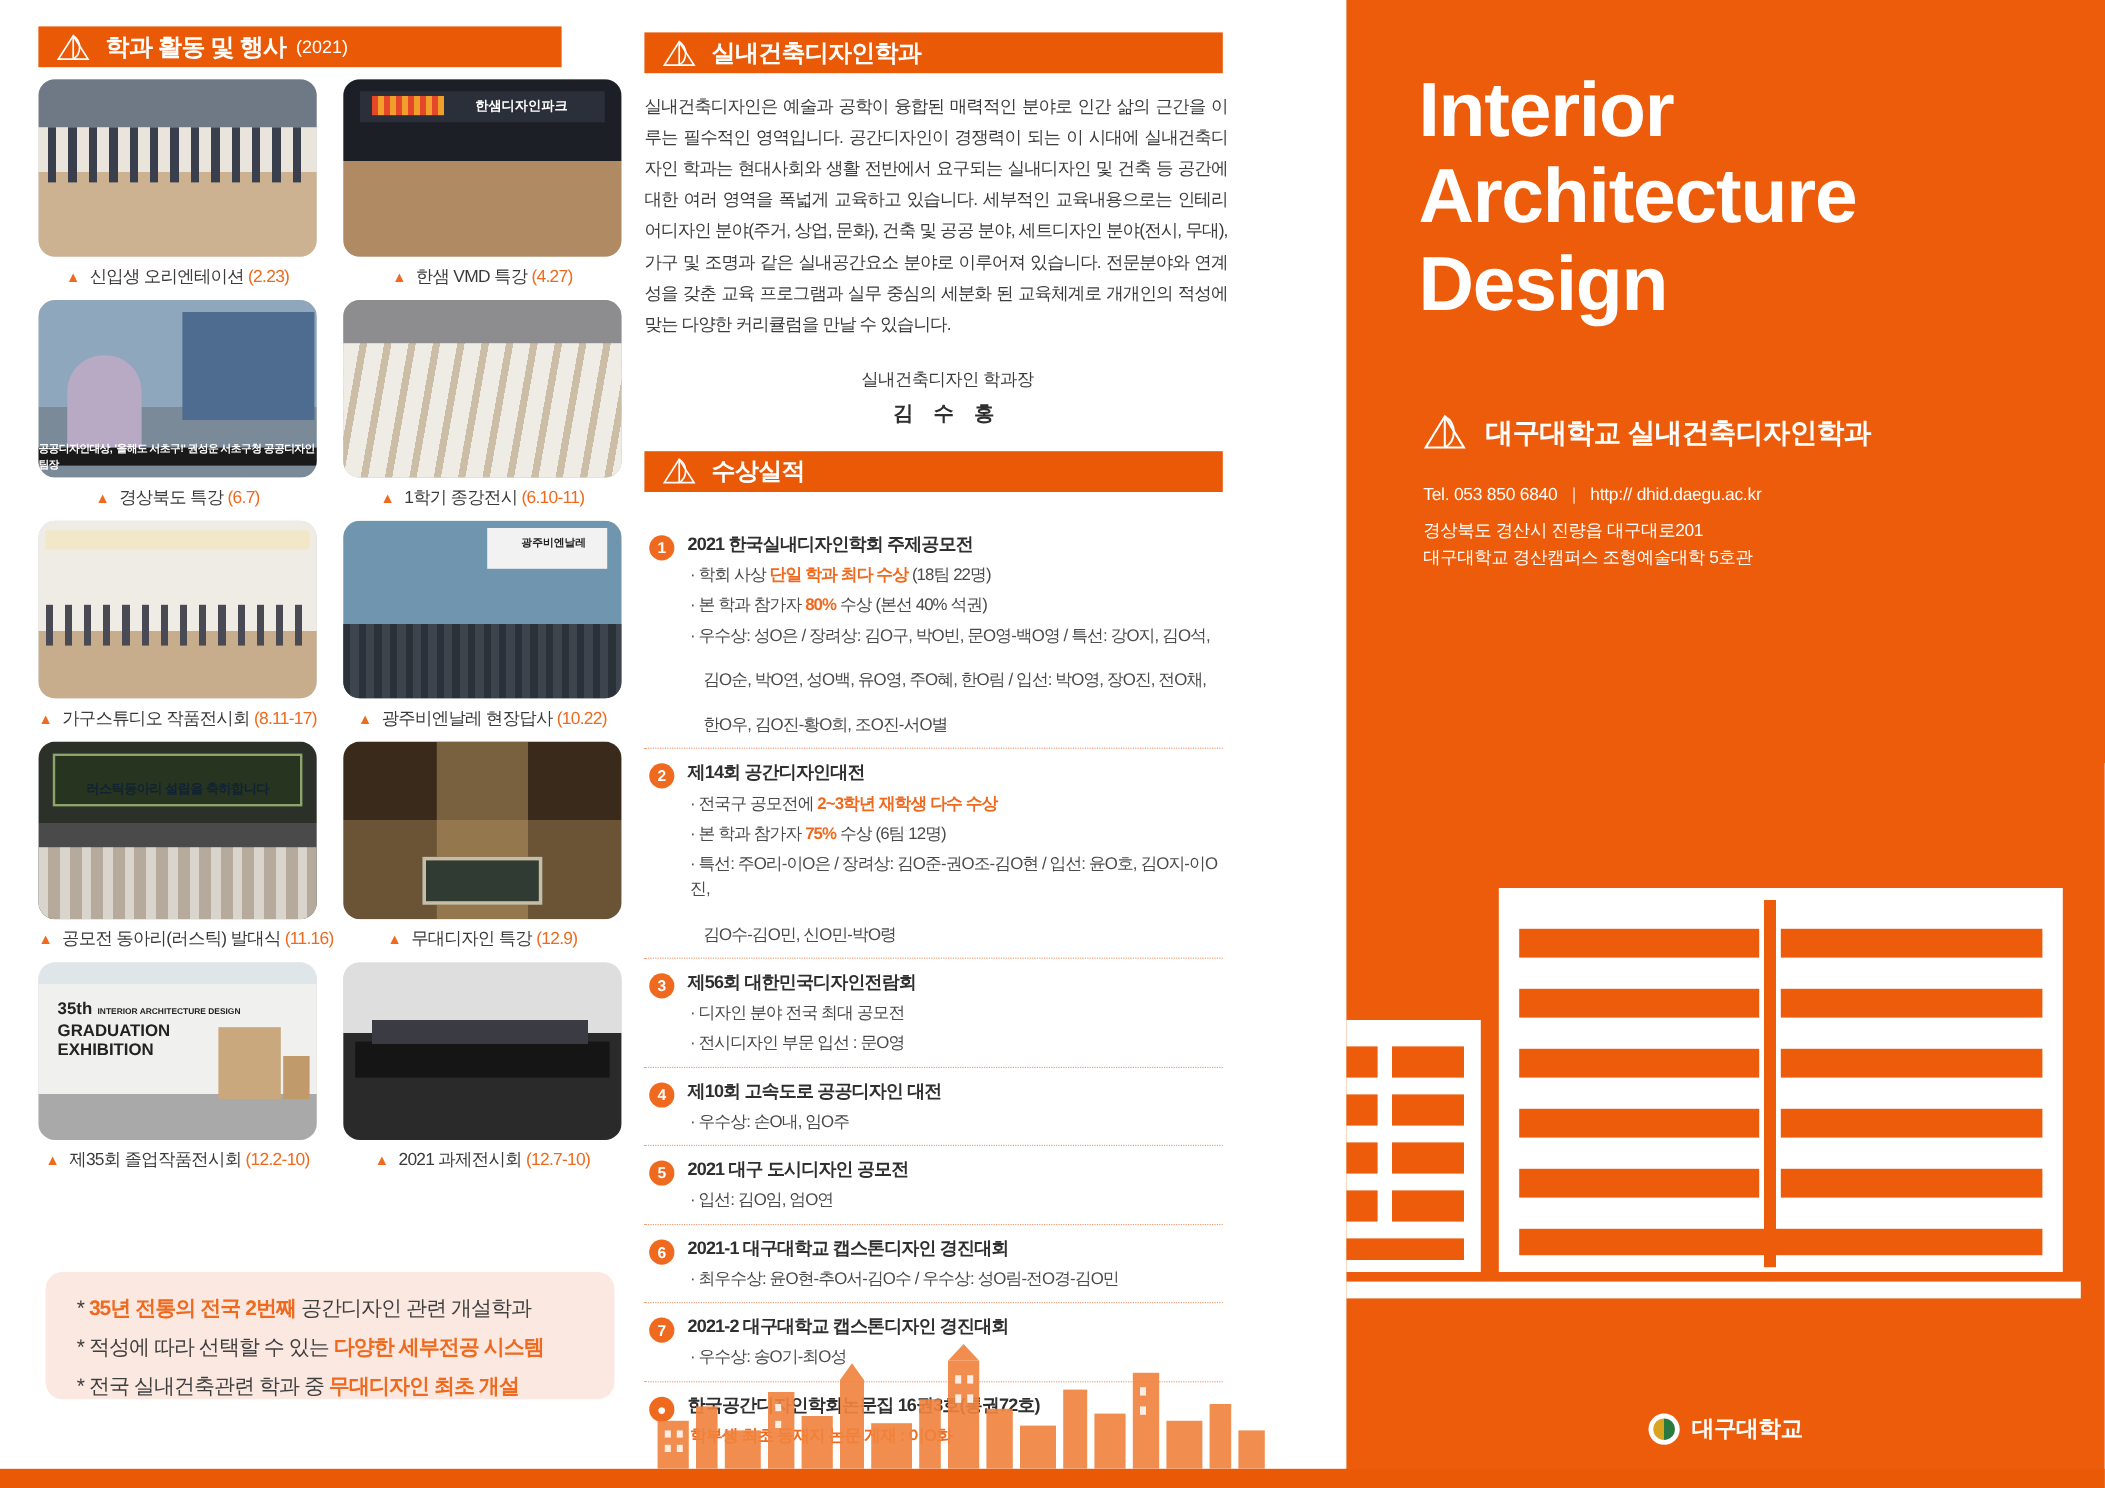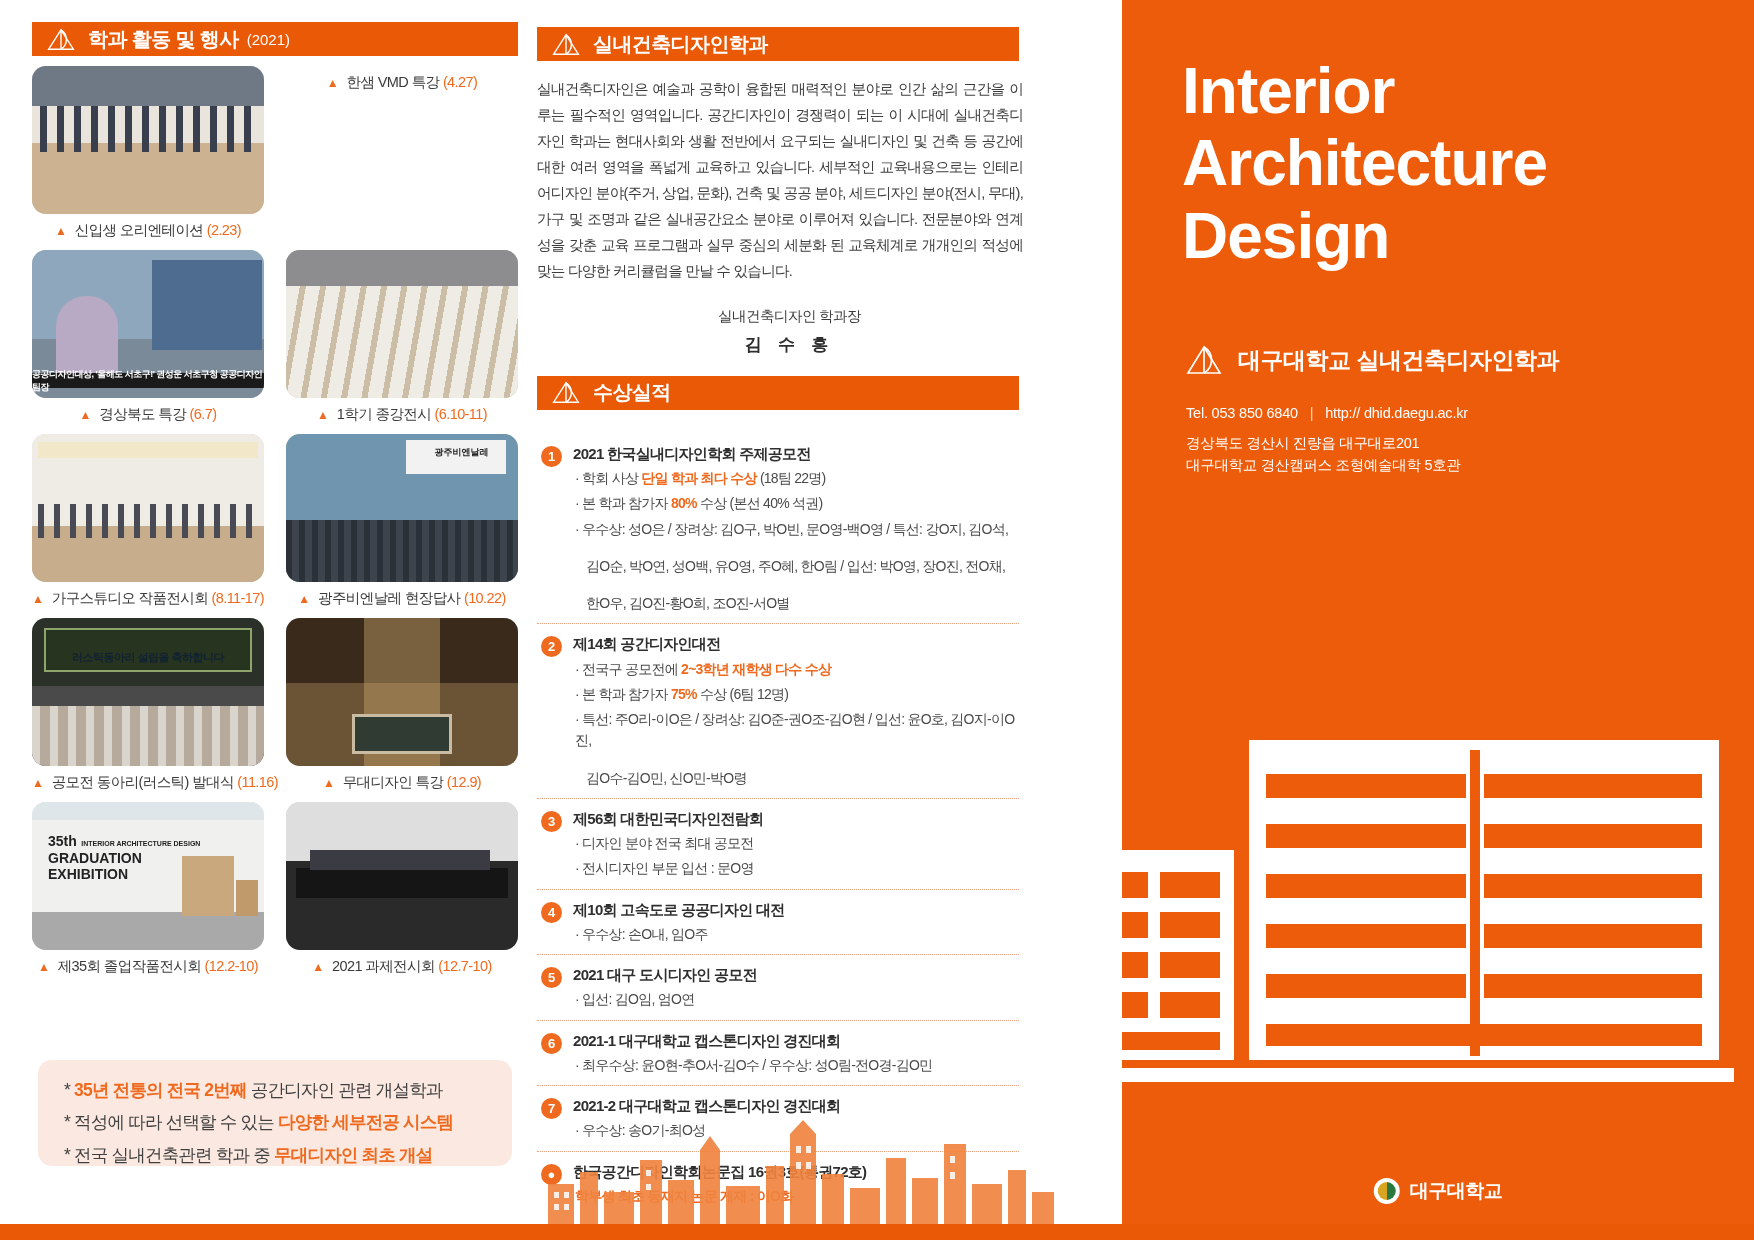--- a/index.html
+++ b/index.html
@@ -99,21 +99,21 @@
 
   
   .col-mid { position:absolute; left:537px; top:0; width:505px; height:1240px; }
   .mid-bar { margin:27px 0 0 0; width:482px; }
 
   .intro {
     margin:16px 0 0 0; width:486px;
     font-size:14.6px; line-height:1.78; color:#3c3c3c; letter-spacing:-0.75px;
     text-align:justify;
   }
-  .sign { margin-top:22px; text-align:center;font-family:Liberation Serif, serif; }
+  .sign { margin-top:22px; text-align:center; }
   .sign .role { font-size:14.5px; color:#3c3c3c; letter-spacing:-0.5px; }
   .sign .name { margin-top:7px; font-size:17px; font-weight:bold; color:#2e2e2e; letter-spacing:6px; }
 
   .awards { margin-top:24px; width:482px; }
   .award {
     display:flex; gap:11px; padding:10px 0 9px 4px;
     border-bottom:1px dotted #f0a078;
   }
   .award:last-child { border-bottom:none; }
   .num {
@@ -151,21 +151,21 @@
   .grad-txt .small{ font-size:11px; font-weight:bold; }
   .gw-txt{ position:absolute; left:64%; top:12px; color:#222; font-size:9px; font-weight:bold; text-align:center;}
 </style>
 </head>
 <body>
 
 <div class="page">
 
   <div class="col-left">
 
-    <div class="bar" style="margin:22px 32px 0 32px; width:486px;">
+    <div class="bar" style="margin:22px 32px 0 32px; width:436px;">
       <svg class="bar-icon" viewBox="0 0 34 26">
         <path d="M17 2 L31 24 L3 24 Z" fill="none" stroke="#fff" stroke-width="1.6"></path>
         <path d="M17 2 L17 24" stroke="#fff" stroke-width="1.6"></path>
         <path d="M17 2 A13 13 0 0 1 17 24" fill="none" stroke="#fff" stroke-width="1.6"></path>
       </svg>
       <span class="bar-title">학과 활동 및 행사</span>
       <span class="bar-sub">(2021)</span>
     </div>
 
     <div class="photo-grid" id="photoGrid">
@@ -175,20 +175,26 @@
     <div class="sub" style="left:8px;top:40px;width:216px;height:46px;background:repeating-linear-gradient(90deg,#3a3f4d 0 7px,transparent 7px 17px)"></div>
     <div class="sub" style="left:0;top:0;width:232px;height:40px;background:#6f7885"></div>
           </div>
      <div class="cap">
        <span class="tri">▲</span>
        <span>신입생 오리엔테이션</span>
        <span class="date">(2.23)</span>
      </div>
         </div>
         <div class="cell">
+          <div class="ph">
+            <div class="img" style="background:linear-gradient(#1d1f26 0 46%,#b08a62 46% 100%)"></div>
+    <div class="sub" style="left:14px;top:10px;width:204px;height:26px;background:#2b2f3a"></div>
+    <div class="sub" style="left:24px;top:14px;width:60px;height:16px;background:repeating-linear-gradient(90deg,#e4472a 0 5px,#f0a02a 5px 10px)"></div>
+    <div class="sub" style="left:110px;top:15px;color:#fff;font-size:11px;font-weight:bold">한샘디자인파크</div>
+          </div>
      <div class="cap">
        <span class="tri">▲</span>
        <span>한샘 VMD 특강</span>
        <span class="date">(4.27)</span>
      </div>
         </div>
         <div class="cell">
           <div class="ph">
             <div class="img" style="background:linear-gradient(#8fa7bd 0 60%,#7b8a99 60% 100%)"></div>
     <div class="sub" style="left:120px;top:10px;width:110px;height:90px;background:#4d6c8f"></div>

